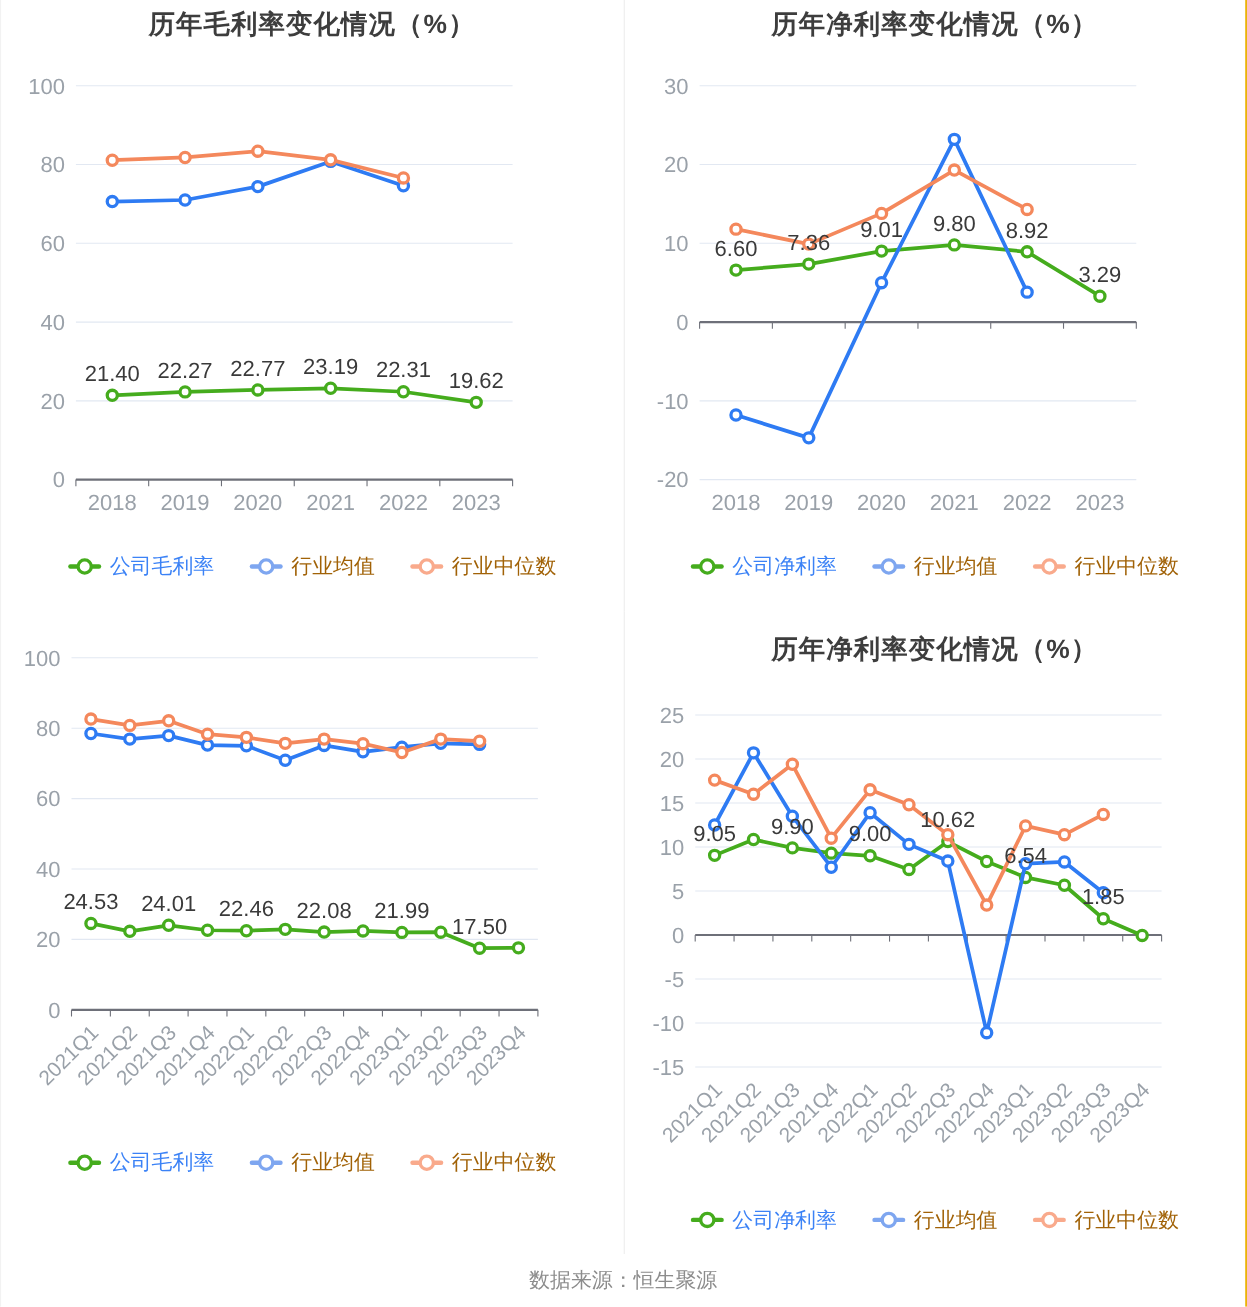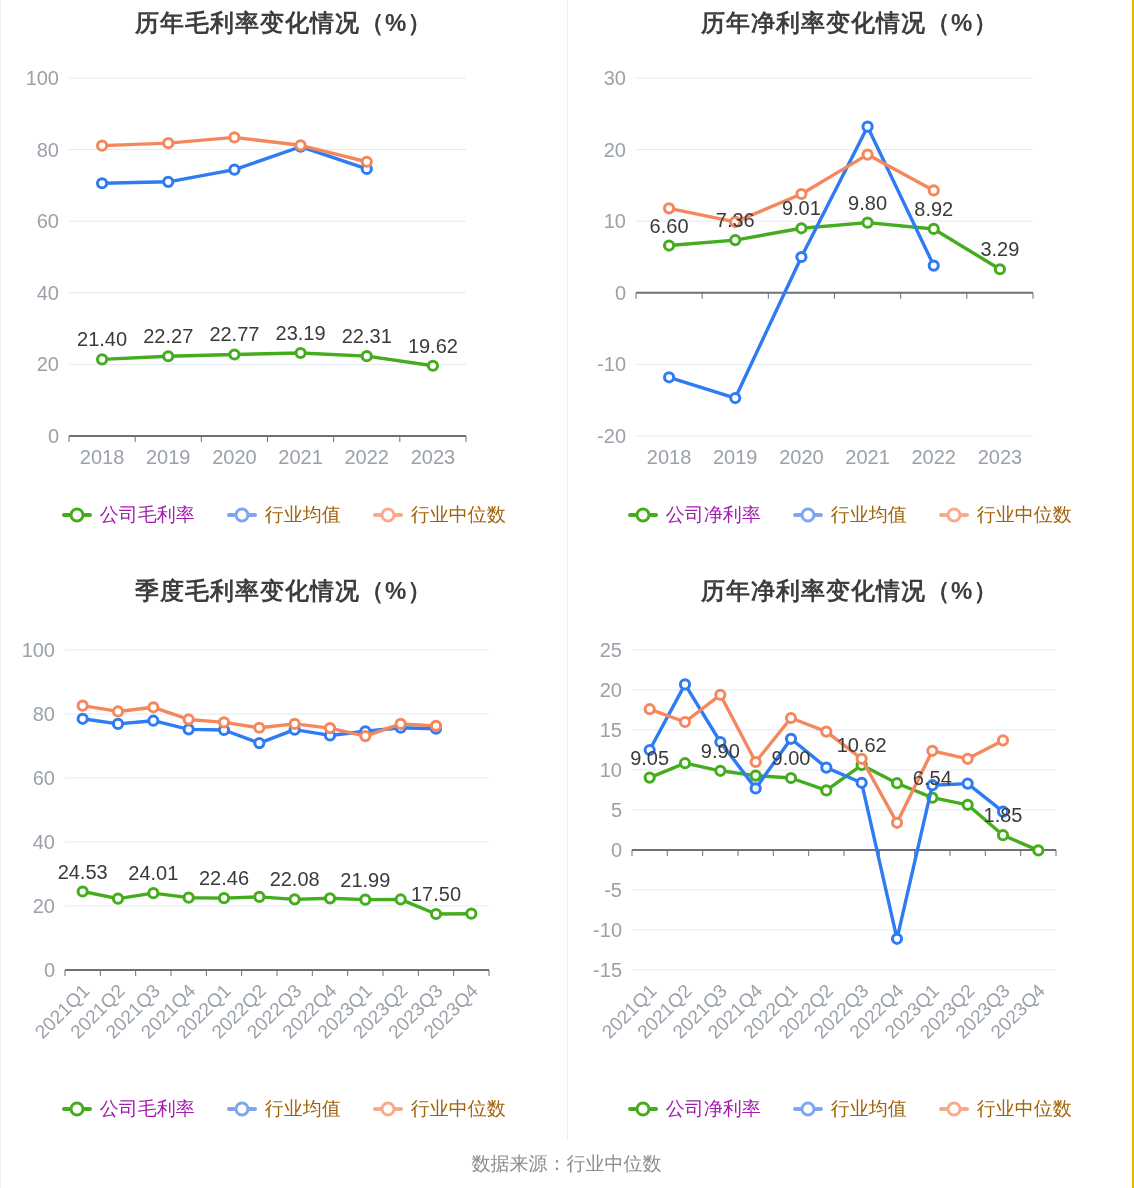--- a/index.html
+++ b/index.html
@@ -20,21 +20,21 @@
   .ax{font-size:20px;fill:#9aa1a9;}
   .axr{font-size:19px;fill:#9aa1a9;}
   .dl{font-size:20px;fill:#3a3a3a;}
   .legend{display:flex;justify-content:center;align-items:center;gap:32px;margin-top:10px;}
   .legend-item{display:inline-flex;align-items:center;gap:8px;cursor:pointer;}
   .lg-mark{position:relative;width:30px;height:16px;display:inline-block;}
   .lg-line{position:absolute;left:0;right:0;top:6px;height:4px;border-radius:2px;}
   .lg-ring{position:absolute;left:50%;top:50%;transform:translate(-50%,-50%);
            width:9px;height:9px;border:3px solid;border-radius:50%;background:#fff;}
   .lg-text{font-size:19px;color:#a16207;}
-  .legend-item:first-child .lg-text{color:#a21caf;}
+  .legend-item:first-child .lg-text{color:#3b82f6;}
   .footer{height:48px;display:flex;align-items:center;justify-content:center;
           font-size:19px;color:#8c8c8c;}
 </style>
 </head>
 <body>
 
 <div class="page">
   <div class="grid">
 
     <section class="panel r1">
@@ -193,21 +193,20 @@
             <span class="lg-mark">
               <span class="lg-line" style="background:#F9AA8C"></span>
               <span class="lg-ring" style="border-color:#F9AA8C"></span>
             </span>
             <span class="lg-text">行业中位数</span>
           </span>
         </div>
     </section>
 
     <section class="panel r2">
-      <h2>季度毛利率变化情况（%）</h2>
       <div class="chartbox">
           <svg width="566" height="478" viewBox="0 0 566 478">
             <text x="54" y="369" text-anchor="end" class="ax">0</text>
             <line x1="64" y1="298" x2="488" y2="298" stroke="#e2e8f2" stroke-width="1"></line>
             <text x="54" y="305" text-anchor="end" class="ax">20</text>
             <line x1="64" y1="234" x2="488" y2="234" stroke="#e2e8f2" stroke-width="1"></line>
             <text x="54" y="241" text-anchor="end" class="ax">40</text>
             <line x1="64" y1="170" x2="488" y2="170" stroke="#e2e8f2" stroke-width="1"></line>
             <text x="54" y="177" text-anchor="end" class="ax">60</text>
             <line x1="64" y1="106" x2="488" y2="106" stroke="#e2e8f2" stroke-width="1"></line>
@@ -423,15 +422,15 @@
               <span class="lg-ring" style="border-color:#F9AA8C"></span>
             </span>
             <span class="lg-text">行业中位数</span>
           </span>
         </div>
     </section>
 
   </div>
 
   <div class="footer">
-    <span>数据来源：行业中位数</span>
+    <span>数据来源：恒生聚源</span>
   </div>
 </div>
 
 </body></html>

